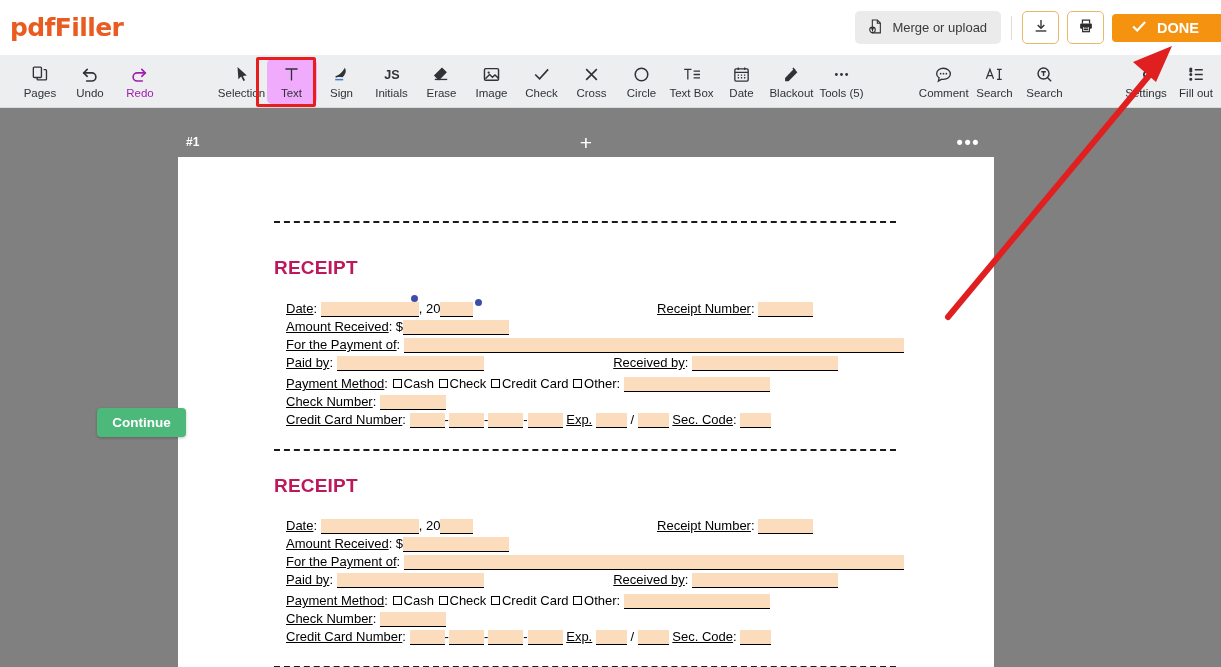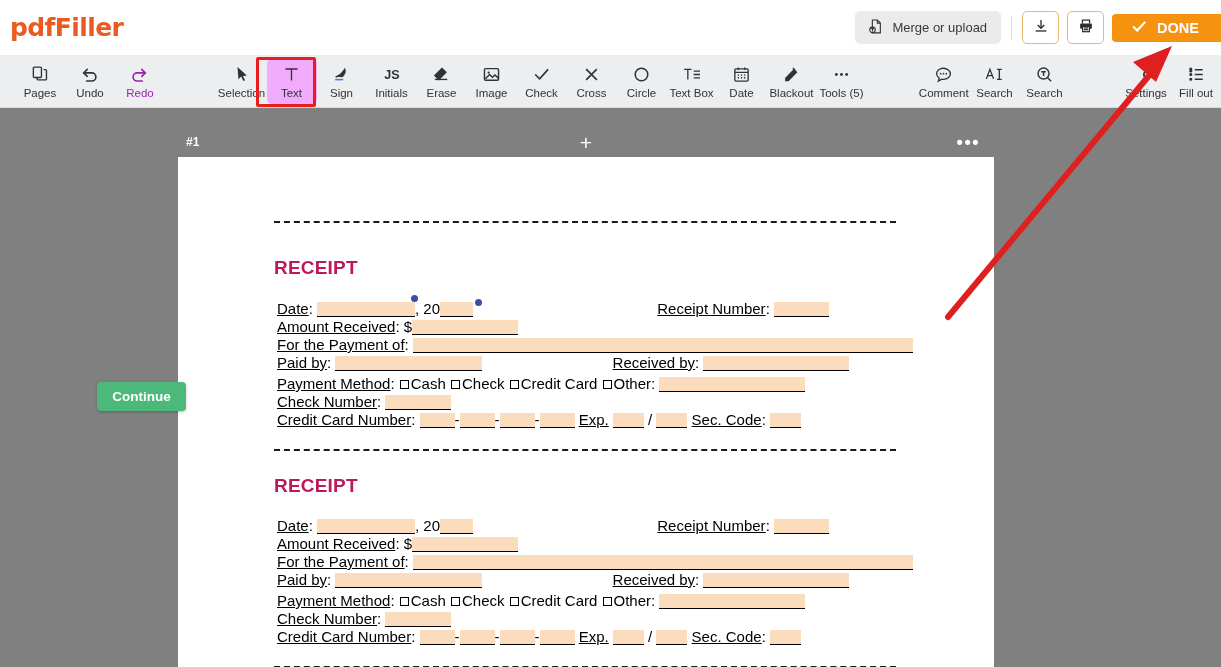--- a/index.html
+++ b/index.html
@@ -106,41 +106,41 @@
 
   .dashline {
     position: absolute; left: 96px; width: 622px; height: 0;
     border-top: 2px dashed #1a1a1a;
   }
   .rtitle {
     position: absolute; left: 96px; font-size: 19px; font-weight: bold;
     color: #be185d; letter-spacing: 0.2px; font-family: "Liberation Sans", sans-serif;
   }
   .frow {
-    position: absolute; left: 99px; font-size: 15px; color: #000; white-space: nowrap;
+    position: absolute; left: 108px; font-size: 13px; color: #000; white-space: nowrap;
     line-height: 17px;
   }
   .lbl { text-decoration: underline; text-underline-offset: 1px; }
   .nolbl { text-decoration: none; }
   .fill {
     display: inline-block; background: #fbddbd; vertical-align: bottom;
     border-bottom: 1px solid #000; height: 15px;
   }
   .cbx {
     display: inline-block; width: 9px; height: 9px; border: 1.4px solid #000;
     vertical-align: baseline; margin: 0 2px 0 1px;
   }
   .bluedot {
     position: absolute; width: 7px; height: 7px; border-radius: 50%;
     background: #3d4ea8;
   }
 
   
   .continue-btn {
-    position: absolute; left: 97px; top: 273px; width: 89px; height: 29px;
+    position: absolute; left: 97px; top: 299px; width: 89px; height: 29px;
     background: #4cb87a; color: #fff; font-size: 13.5px; font-weight: bold;
     display: flex; align-items: center; justify-content: center;
     border-radius: 4px; cursor: pointer; z-index: 25;
     box-shadow: 0 1px 3px rgba(0,0,0,0.25);
   }
 
   
   .arrow-svg { position: absolute; left: 0; top: 0; width: 1221px; height: 667px;
                pointer-events: none; z-index: 40; }
 </style>

